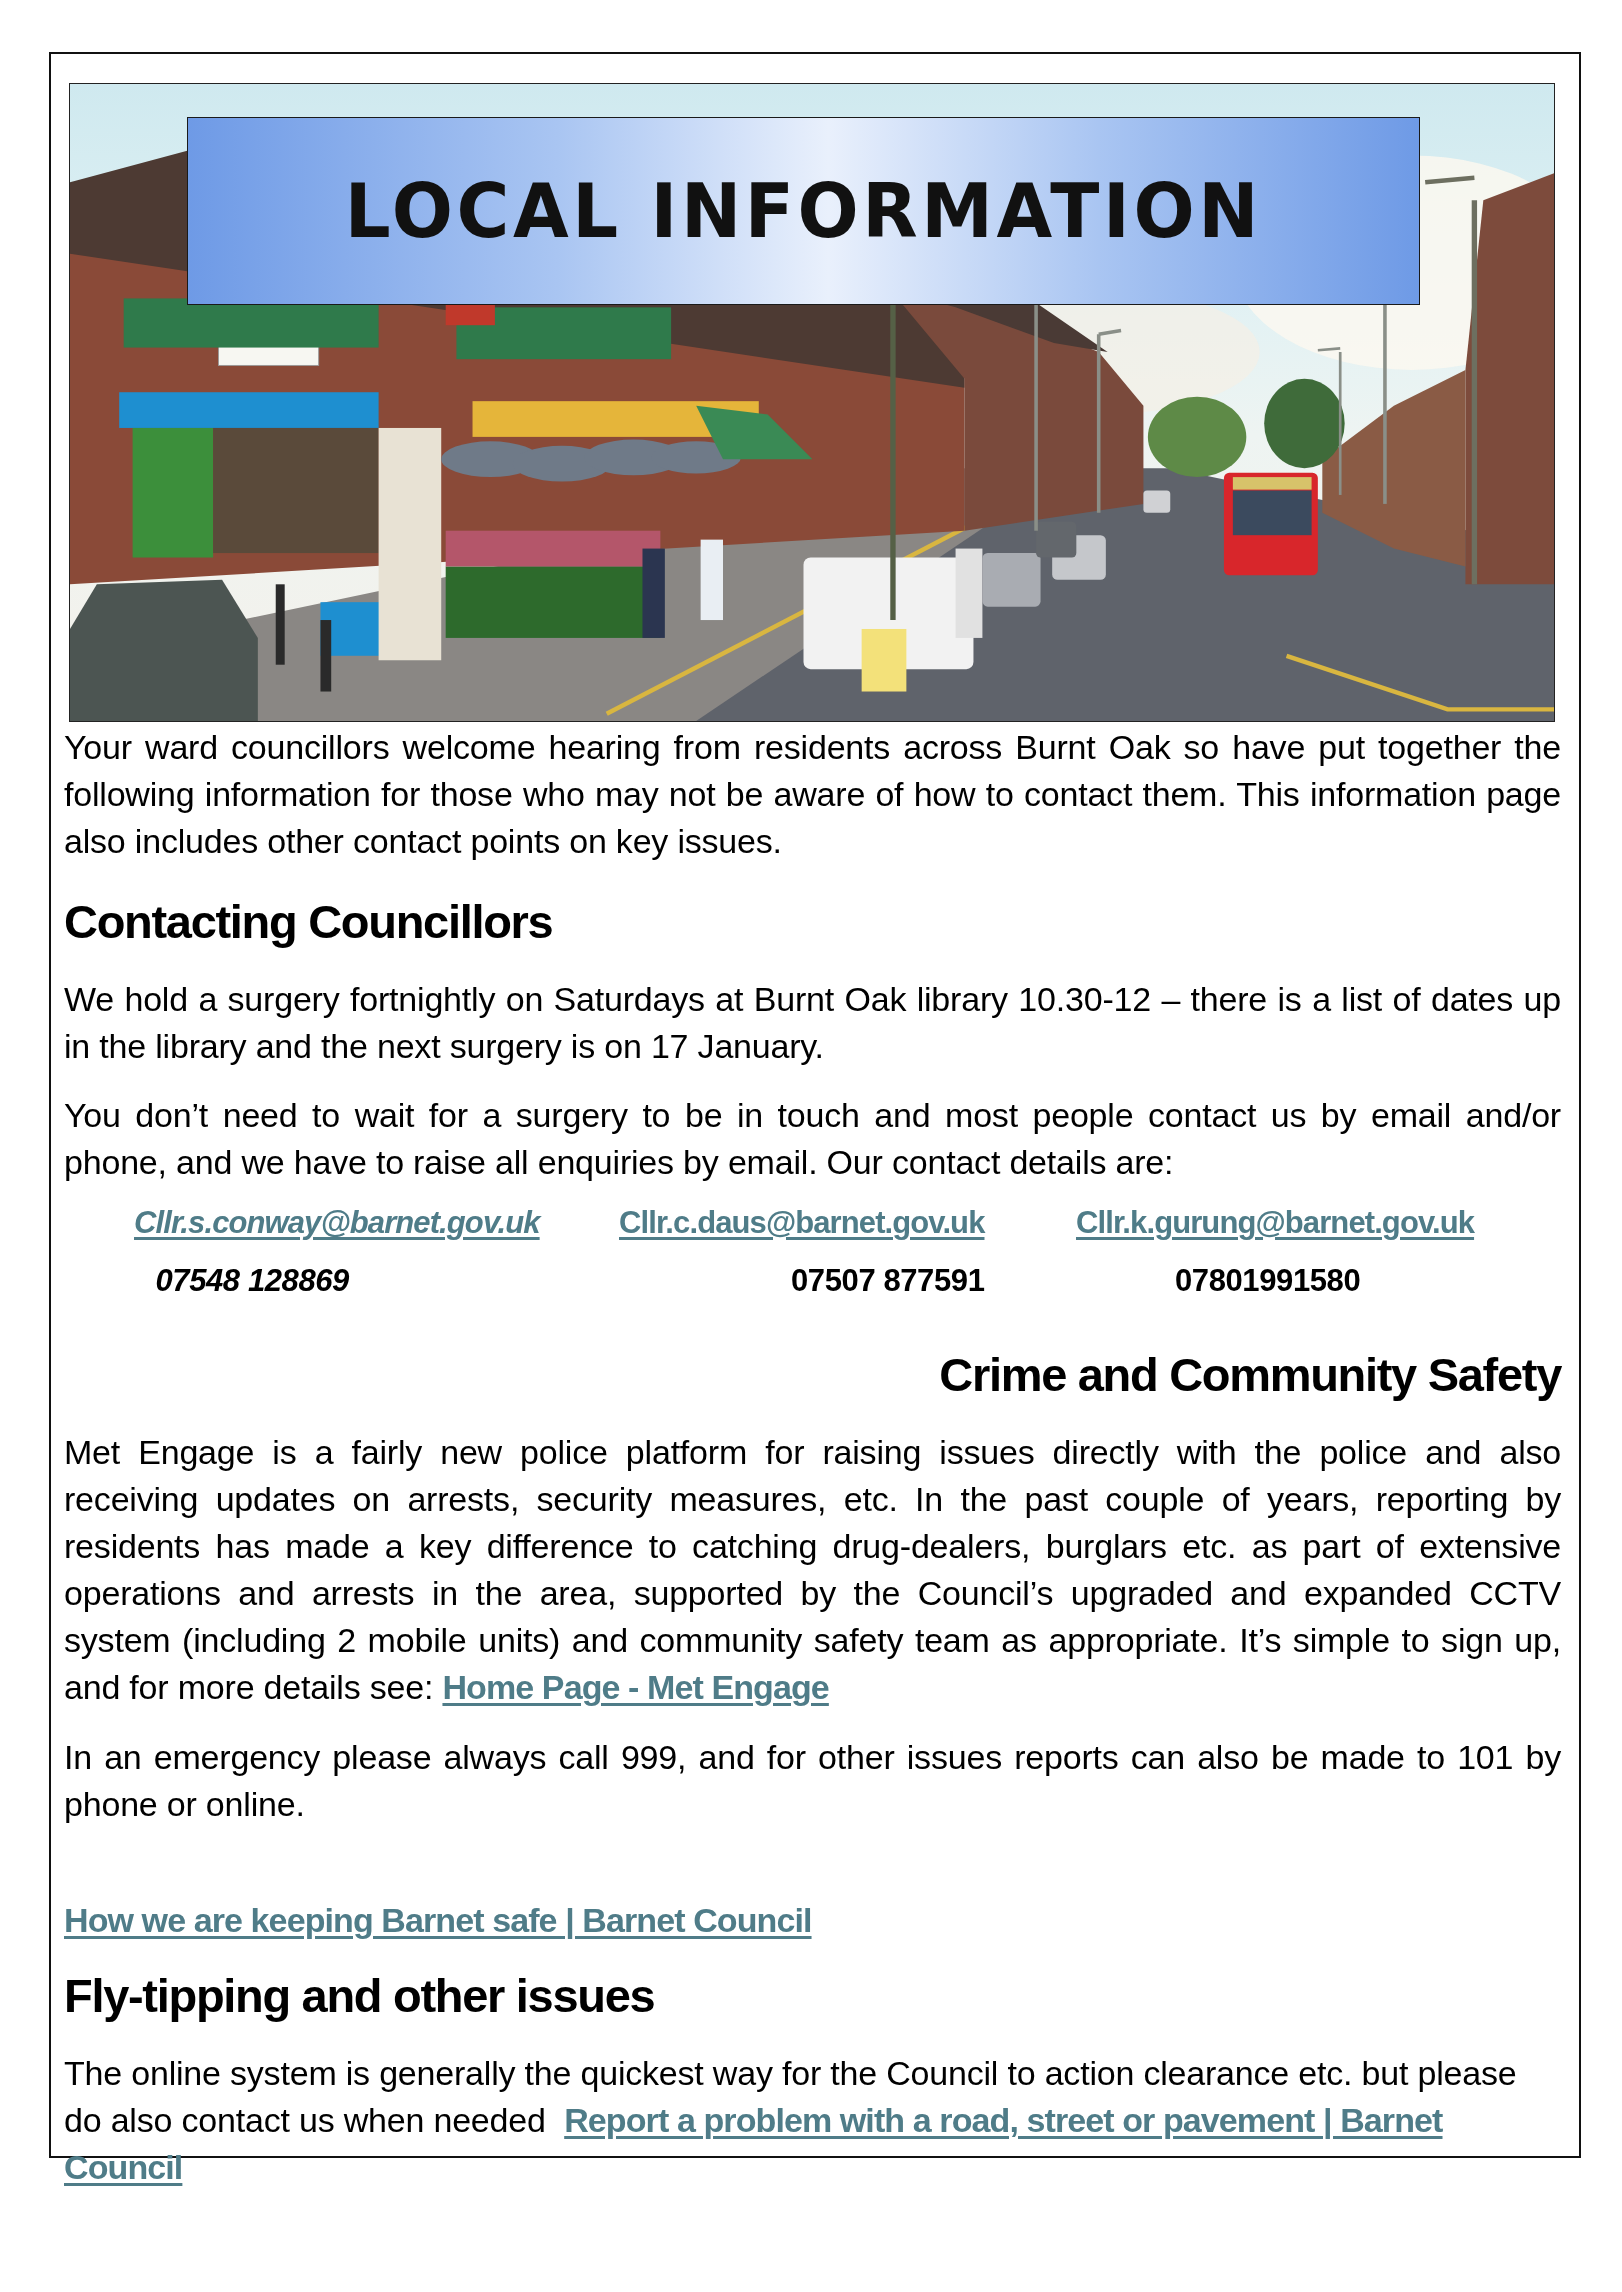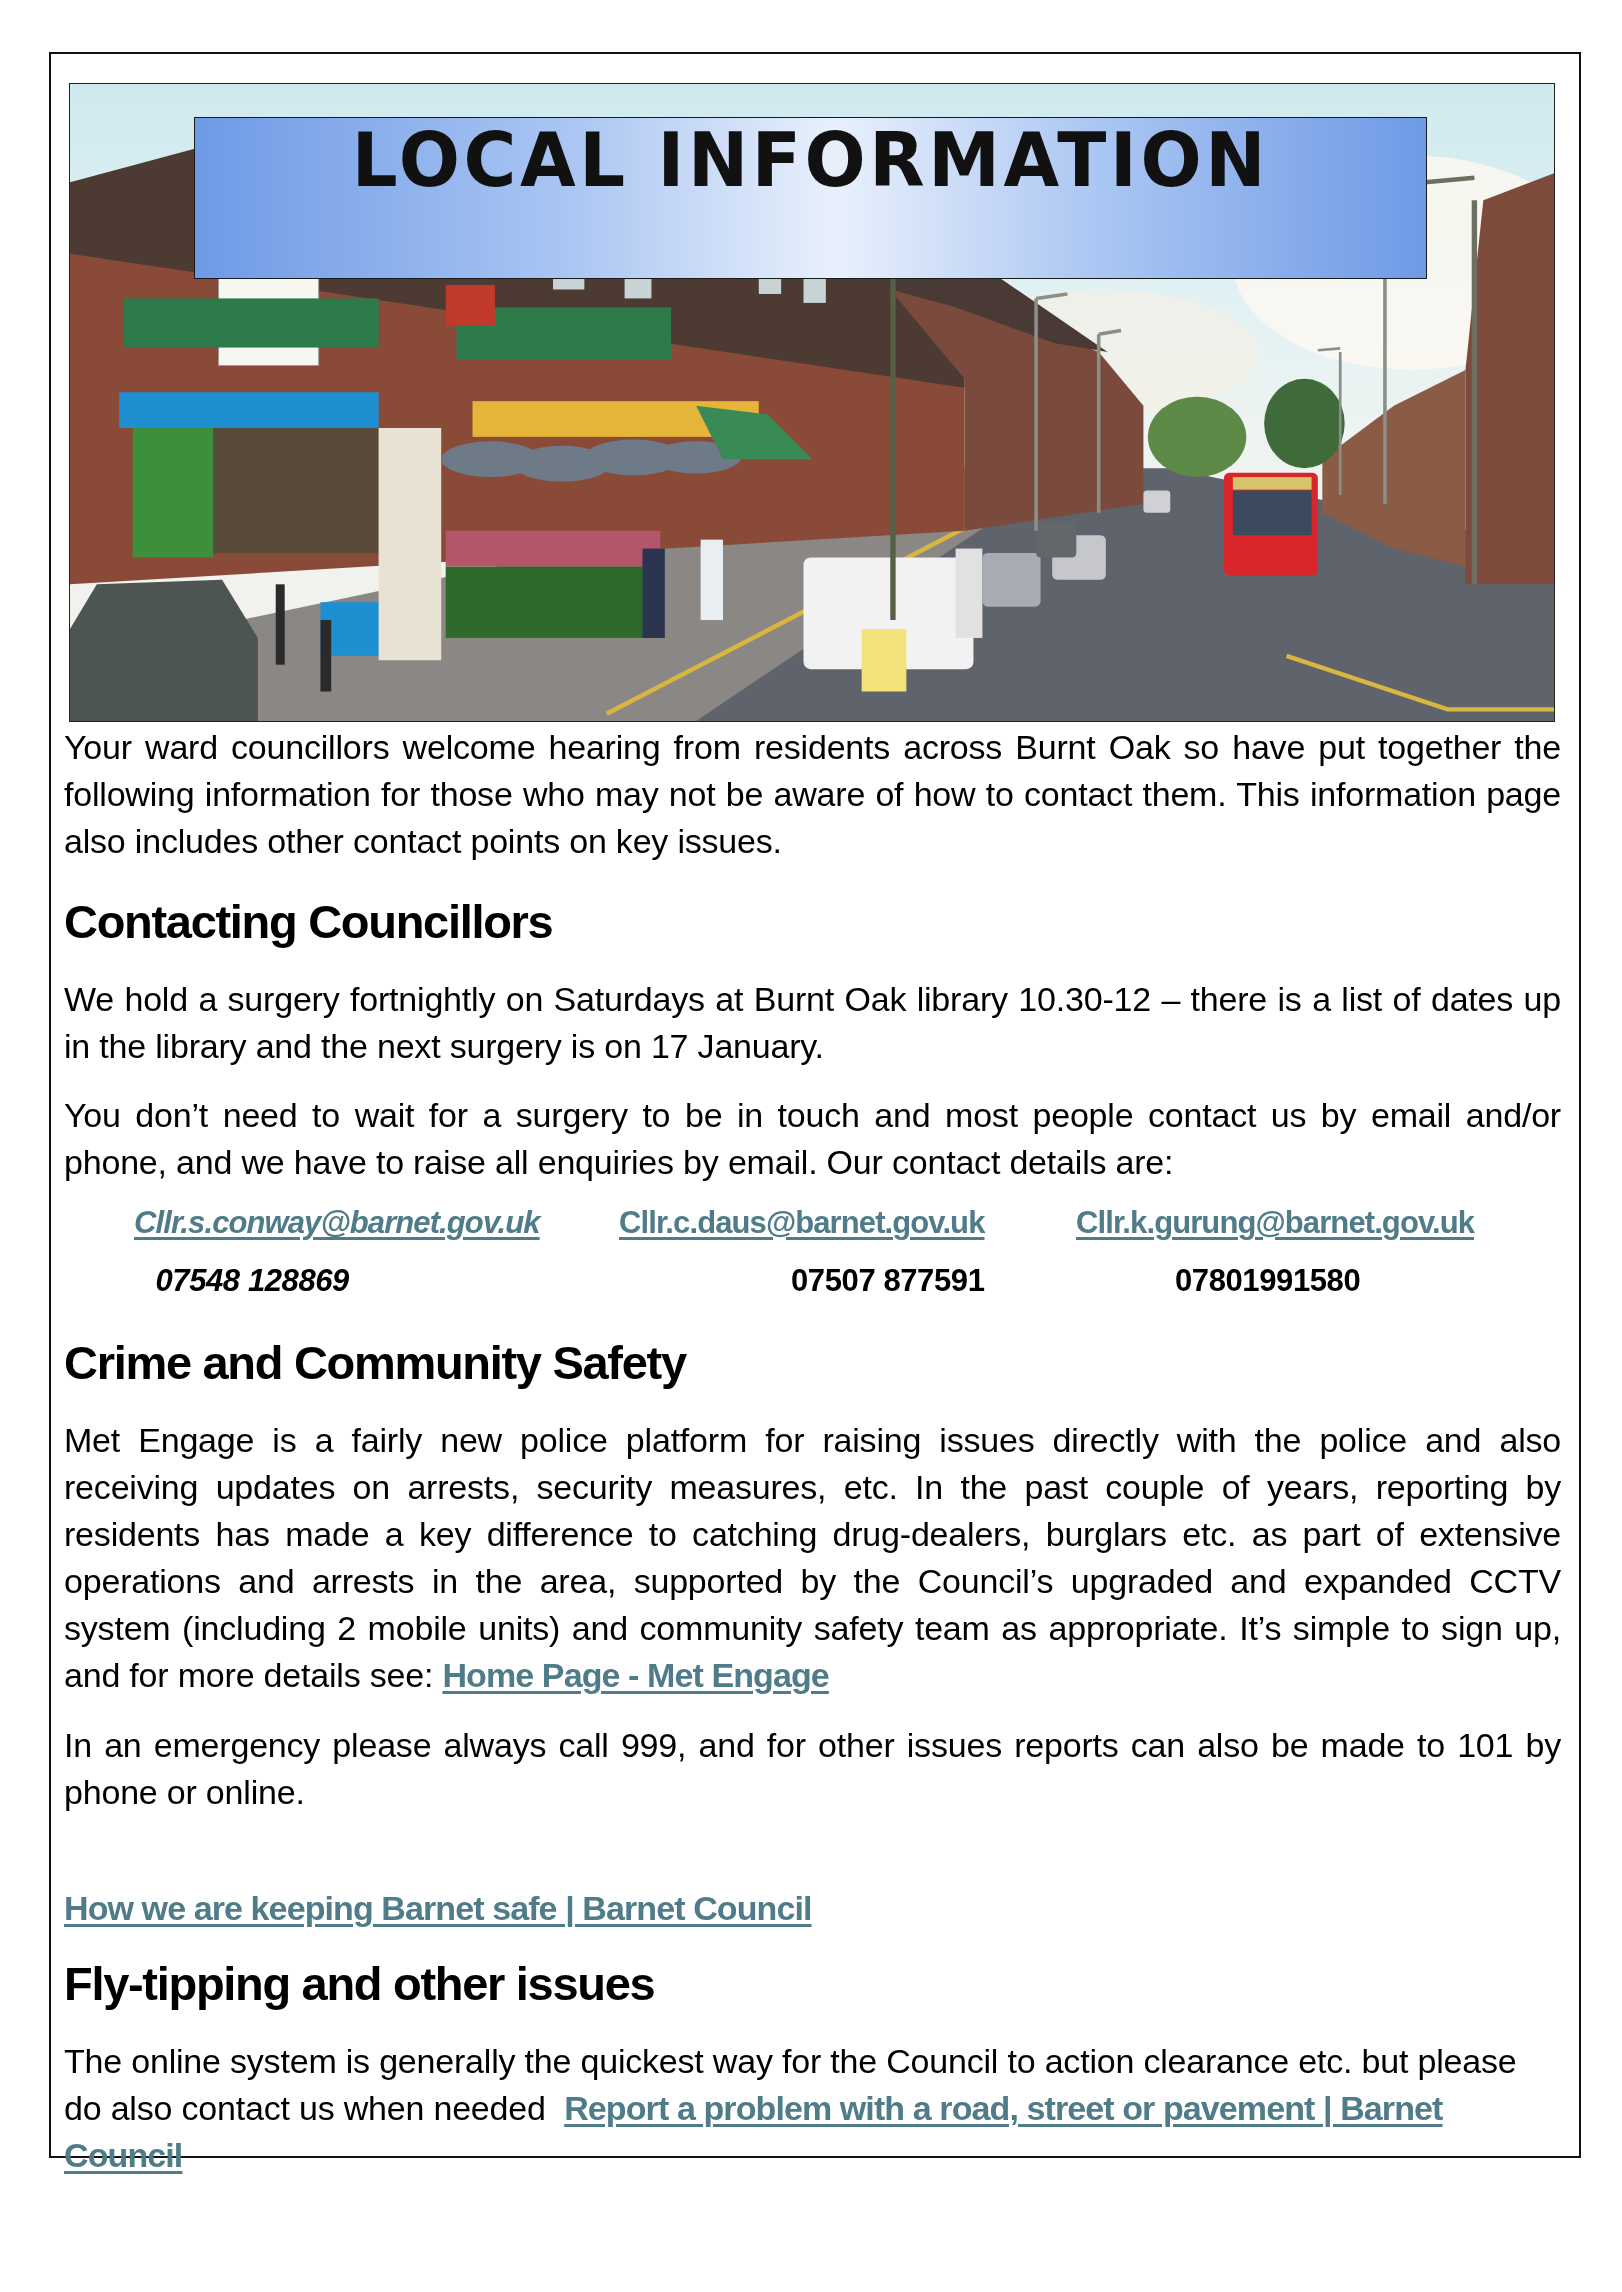--- a/index.html
+++ b/index.html
@@ -13,24 +13,24 @@
 
   
   .hero {
     position: absolute; left: 69px; top: 83px; width: 1486px; height: 639px;
     border: 1.8px solid #222; overflow: hidden;
     background: linear-gradient(180deg, #cfe9ef 0%, #dff1f4 30%, #eef4f2 55%, #f4f1ea 100%);
   }
   .hero svg { position: absolute; left: 0; top: 0; width: 100%; height: 100%; }
 
   .banner {
-    position: absolute; left: 124px; top: 33px; width: 1233px; height: 162px;
+    position: absolute; left: 117px; top: 33px; width: 1233px; height: 188px;
     border: 1.8px solid #1a1a1a;
     background: linear-gradient(90deg, #6e9ae6 0%, #a9c5f2 30%, #e9f0fc 52%, #a9c5f2 74%, #6e9ae6 100%);
-    display: flex; align-items: flex-start; justify-content: center;
+    display: flex; align-items: center; justify-content: center;
   }
   .banner-title {
     font-family: "DejaVu Sans", sans-serif; font-weight: bold;
     font-size: 72px; letter-spacing: 3.6px; color: #111;
     transform: scaleY(1.05);
   }
 
   
   .content { position: absolute; left: 64px; top: 724px; width: 1497px; }
   p.body {
@@ -169,21 +169,21 @@
         <span class="phone" style="margin-left:63px;">07507 877591</span>
       </div>
       <div class="contact" style="left:1012px;">
         <a class="link email" href="#">Cllr.k.gurung@barnet.gov.uk</a>
         <span class="phone" style="margin-left:99px;">07801991580</span>
       </div>
     </div>
   </section>
 
   <section>
-    <h2 class="section" style="margin-top:4px;">Crime and Community Safety</h2>
+    <h2 class="section" style="margin-top:16px;text-align:right;">Crime and Community Safety</h2>
     <p class="body">
       <span>Met Engage is a fairly new police platform for raising issues directly with the police and also receiving updates on arrests, security measures, etc. In the past couple of years, reporting by residents has made a key difference to catching drug-dealers, burglars etc. as part of extensive operations and arrests in the area, supported by the Council’s upgraded and expanded CCTV system (including 2 mobile units) and community safety team as appropriate. It’s simple to sign up, and for more details see: </span><a class="link" href="#">Home Page - Met Engage</a>
     </p>
     <p class="body">In an emergency please always call 999, and for other issues reports can also be made to 101 by phone or online.</p>
     <p class="body">
       <br>
       <a class="link" href="#">How we are keeping Barnet safe | Barnet Council</a>
     </p>
   </section>
 

